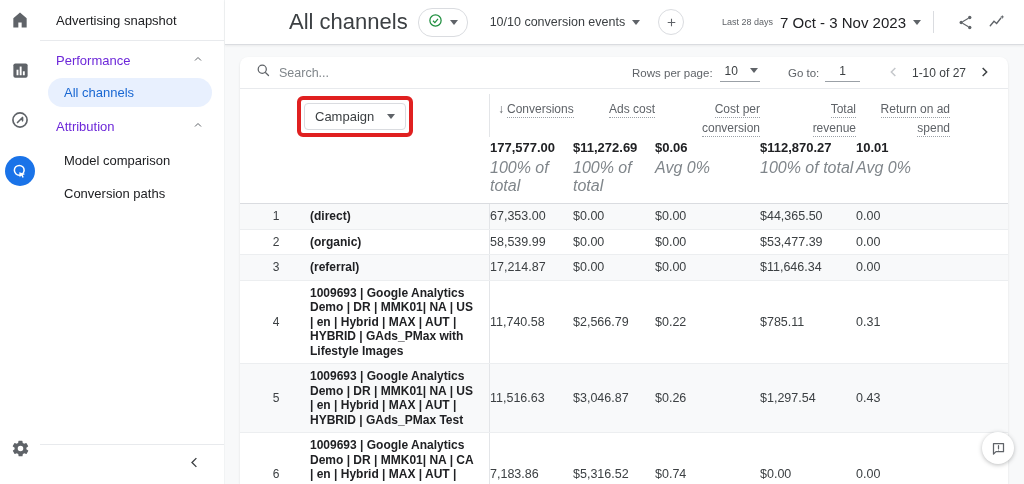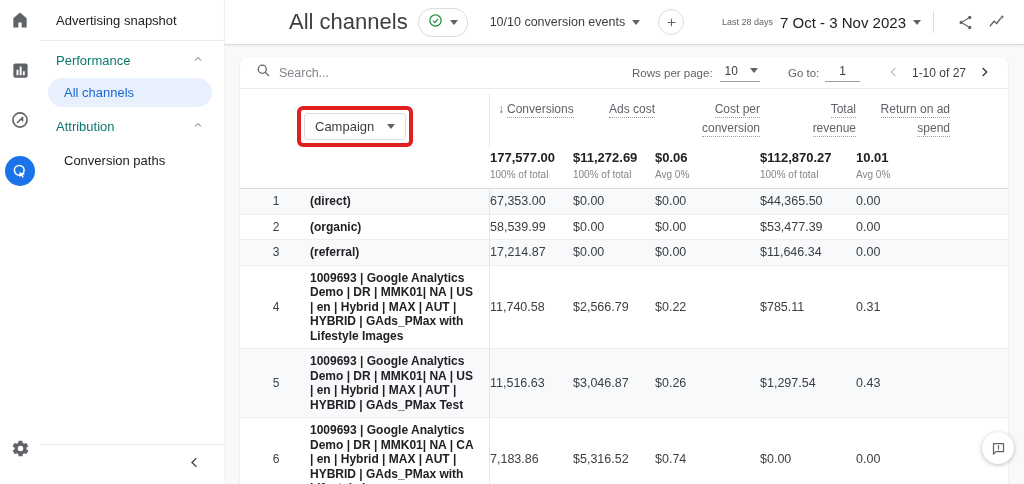--- a/index.html
+++ b/index.html
@@ -11,21 +11,21 @@
   .rail { width:40px; background:#fff; display:flex; flex-direction:column; align-items:center; padding-top:6px; flex-shrink:0; }
   .rail-icon { width:28px; height:28px; display:flex; align-items:center; justify-content:center; margin-bottom:22px; cursor:pointer; }
   .rail-icon svg { display:block; }
   .rail-spacer { flex:1; }
   .ads-active { width:30px; height:30px; border-radius:50%; background:#1a73e8; display:flex; align-items:center; justify-content:center; margin-bottom:22px; }
 
   
   .nav { width:185px; background:#fff; flex-shrink:0; display:flex; flex-direction:column; border-right:1px solid #f1f3f4; position:relative; }
   .nav-title { font-size:13px; color:#202124; padding:13px 16px 12px 16px; }
   .nav-divider { border-top:1px solid #e8eaed; margin:0 0 2px 0; }
-  .nav-section { display:flex; align-items:center; justify-content:space-between; padding:10px 20px 10px 16px; font-size:13px; color:#0f766e; cursor:pointer; }
+  .nav-section { display:flex; align-items:center; justify-content:space-between; padding:10px 20px 10px 16px; font-size:13px; color:#6d28d9; cursor:pointer; }
   .nav-item-selected { background:#e8f0fe; color:#1967d2; font-size:13px; font-weight:500; border-radius:16px; margin:0 12px 2px 8px; padding:7px 0 7px 16px; cursor:pointer; }
   .nav-item { font-size:13px; color:#202124; padding:9px 16px 9px 24px; cursor:pointer; }
   .nav-bottom { margin-top:auto; }
   .nav-collapse { display:flex; justify-content:flex-end; padding:8px 22px 14px 0; }
 
   
   .content { flex:1; background:#f8f9fa; display:flex; flex-direction:column; min-width:0; position:relative; }
   .page-header { height:45px; background:#fff; display:flex; align-items:center; padding:0 14px 0 64px; border-bottom:1px solid #dadce0; box-shadow:0 1px 2px rgba(60,64,67,.08); flex-shrink:0; }
   .page-title { font-size:22px; color:#3c4043; font-weight:400; white-space:nowrap; }
   .pill-btn { display:flex; align-items:center; gap:7px; border:1px solid #dadce0; border-radius:14px; background:#fff; padding:4px 9px; margin-left:10px; cursor:pointer; }
@@ -56,26 +56,26 @@
   .cell { min-width:0; }
   .c-name { border-right:1px solid #e3e5e8; }
   .c-metric { text-align:left; padding-right:2px; font-size:12.5px; color:#3c4043; }
 
   .thead { align-items:start; padding-top:5px; min-height:44px; }
   .hcell { text-align:right; padding-top:5px; }
   .hlabel { font-size:12px; color:#5f6368; line-height:17px; border-bottom:1px dotted #9aa0a6; padding-bottom:1px; }
   .sort-arrow { font-size:12px; color:#5f6368; margin-right:3px; }
   .pl-conv { padding-left:8px; } .pl-ads { padding-left:28px; } .pl-cpc { padding-left:30px; } .pl-rev { padding-left:32px; } .pl-roas { padding-left:20px; }
 
-  .red-box { display:inline-block; border:4px solid #e02020; border-radius:6px; padding:3px; margin:12px 0 0 1px; }
+  .red-box { display:inline-block; border:4px solid #e02020; border-radius:6px; padding:3px; margin:2px 0 0 1px; }
   .dim-btn { display:flex; align-items:center; gap:13px; border:1px solid #dadce0; border-radius:4px; background:#fff; padding:5px 10px; font-size:13px; color:#3c4043; font-family:inherit; cursor:pointer; }
 
   .totals { align-items:start; padding-top:3px; padding-bottom:8px; border-bottom:1px solid #dadce0; }
   .t-val { font-size:13px; font-weight:bold; color:#202124; }
-  .t-sub { font-size:10px; color:#80868b; margin-top:4px; }
+  .t-sub { font-size:16px; color:#80868b; margin-top:4px;font-style:italic; }
 
   .trow { min-height:25px; align-items:center; border-bottom:1px solid #eceef0; }
   .trow.stripe { background:#f8f9fa; }
   .c-num { text-align:center; font-size:12px; color:#3c4043; }
   .trow .c-name { font-size:12px; font-weight:bold; color:#202124; line-height:14.5px; padding:5px 12px 5px 14px; }
 
   .fab { position:absolute; right:10px; bottom:20px; width:32px; height:32px; border-radius:50%; background:#fff; box-shadow:0 1px 4px rgba(60,64,67,.35); display:flex; align-items:center; justify-content:center; cursor:pointer; }
 </style>
 </head>
 <body>
@@ -125,20 +125,21 @@
             <polyline points="6 15 12 9 18 15"></polyline>
           </svg></span>
     </div>
     <div class="nav-item-selected">All channels</div>
     <div class="nav-section">
       <span>Attribution</span>
       <span><svg width="12" height="12" viewBox="0 0 24 24" fill="none" stroke="#5f6368" stroke-width="2">
             <polyline points="6 15 12 9 18 15"></polyline>
           </svg></span>
     </div>
+    <div class="nav-item">Model comparison</div>
     <div class="nav-item">Conversion paths</div>
     <div class="nav-bottom">
       <div class="nav-divider"></div>
       <div class="nav-collapse">
         <svg width="15" height="15" viewBox="0 0 24 24" fill="none" stroke="#3c4043" stroke-width="2.2">
             <polyline points="15 5 8 12 15 19"></polyline>
           </svg>
       </div>
     </div>
   </div>

